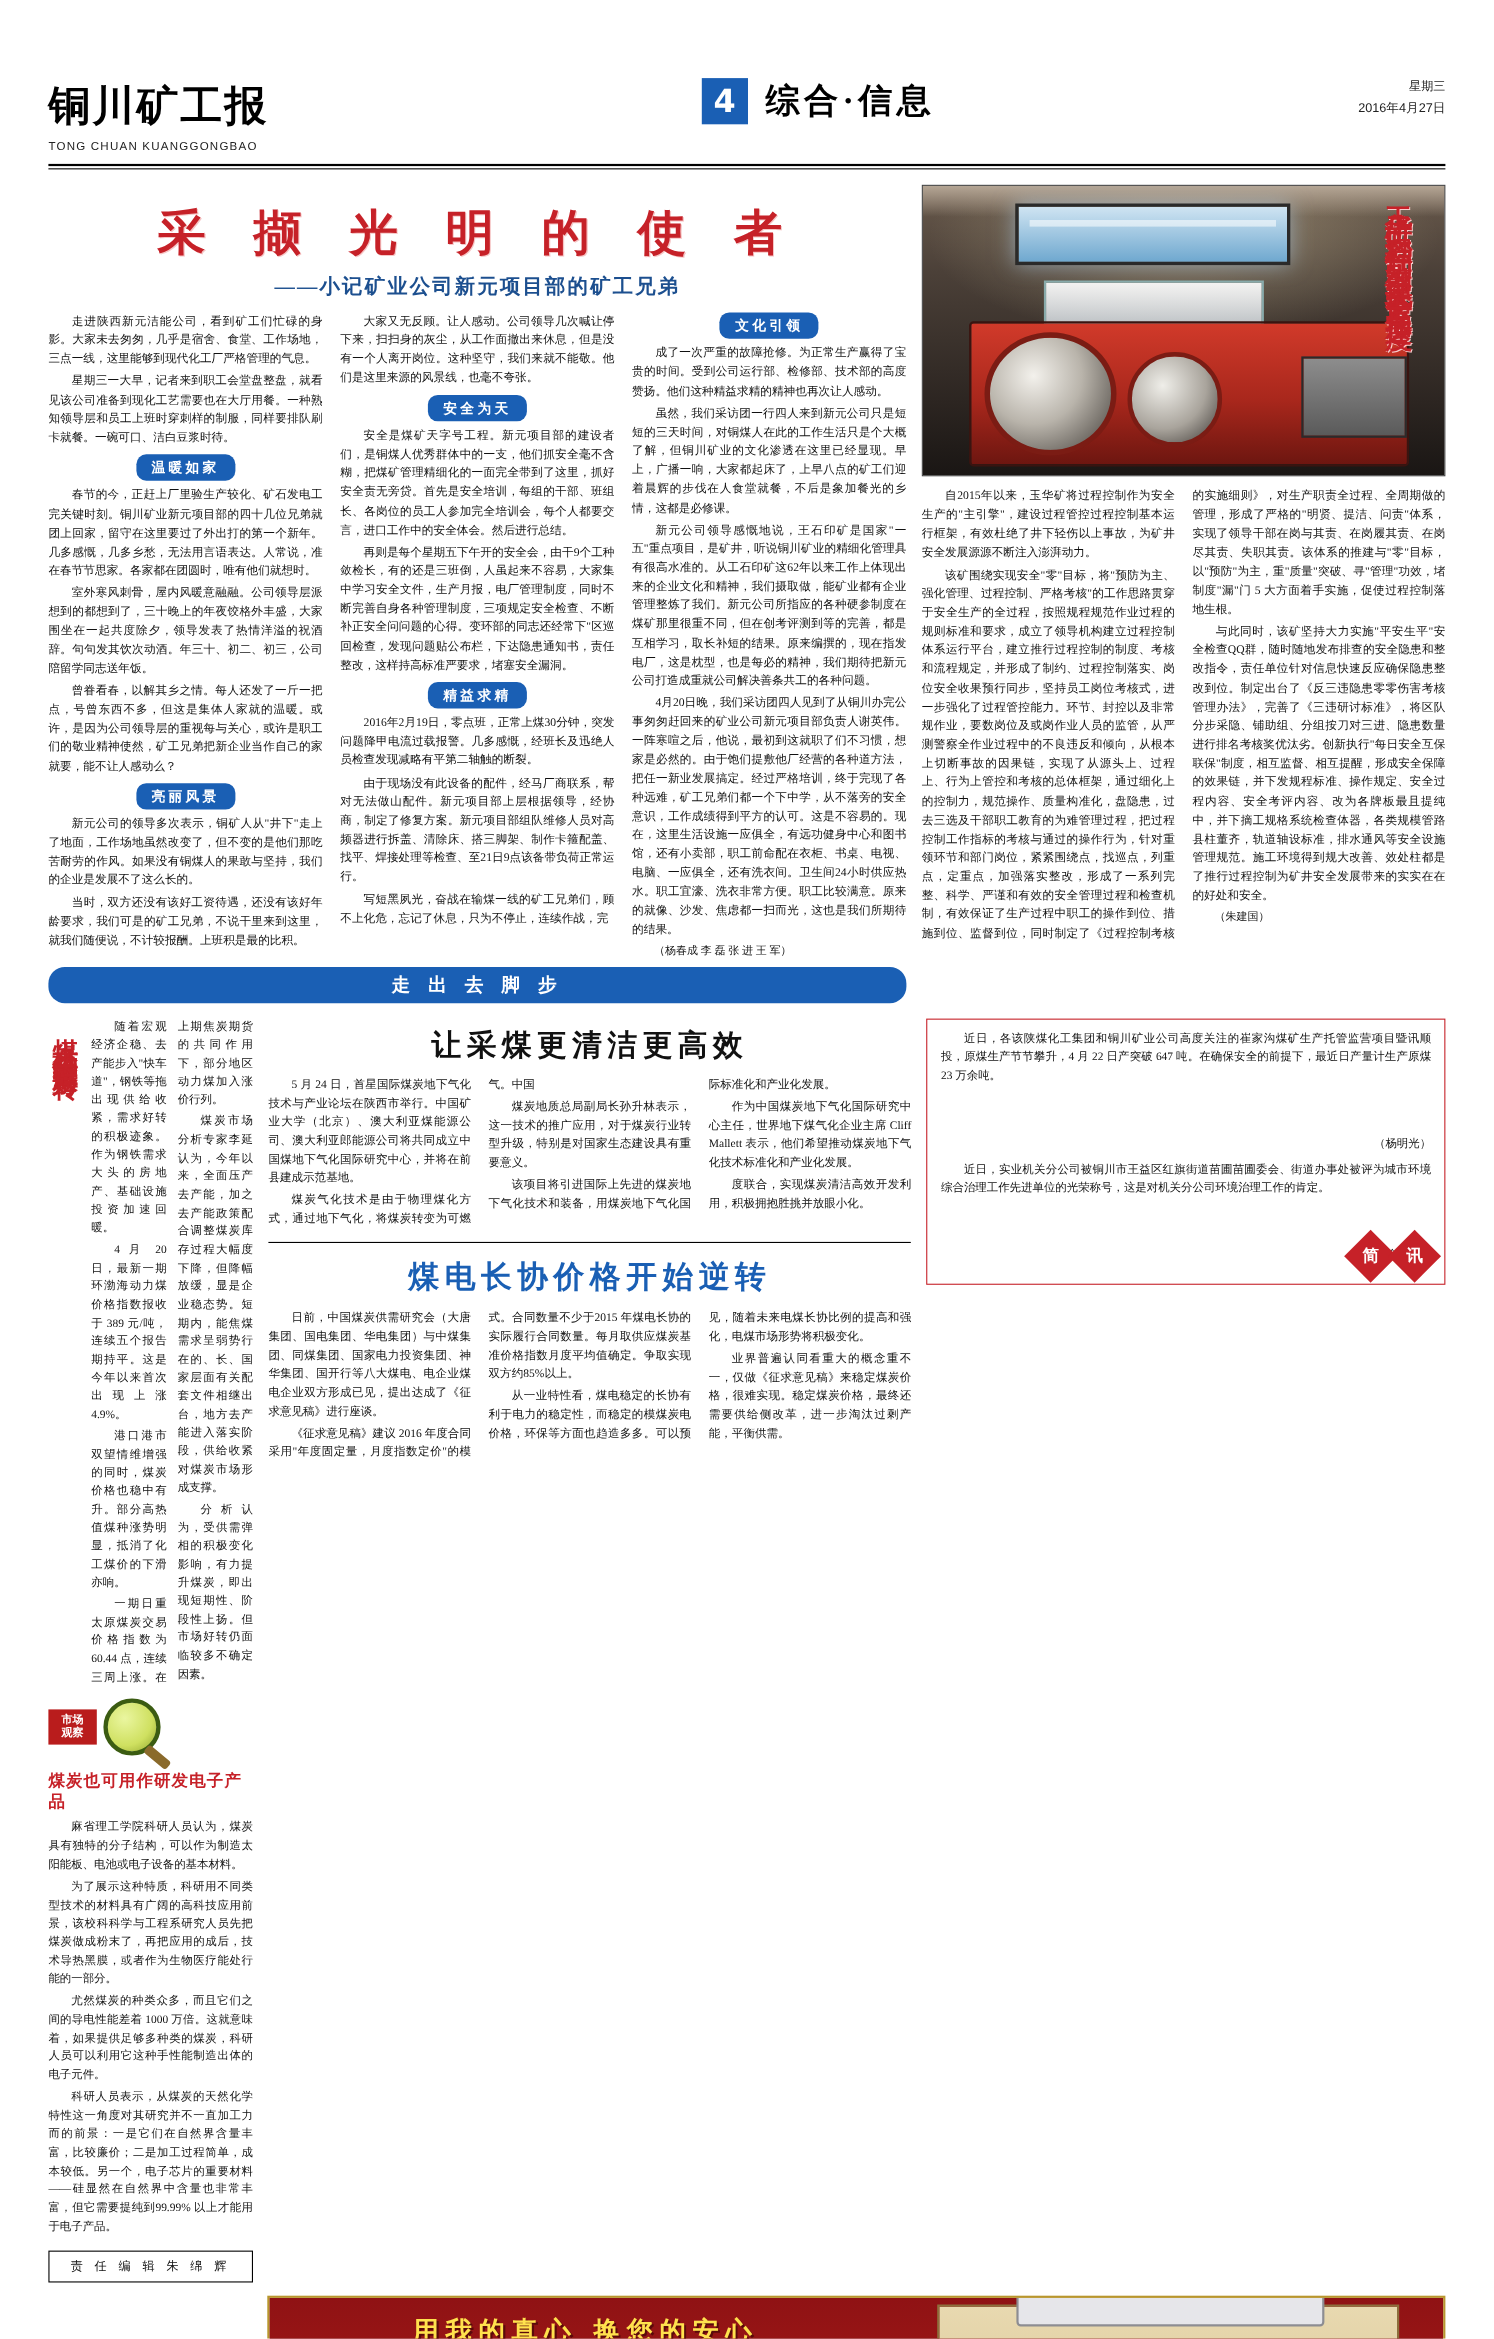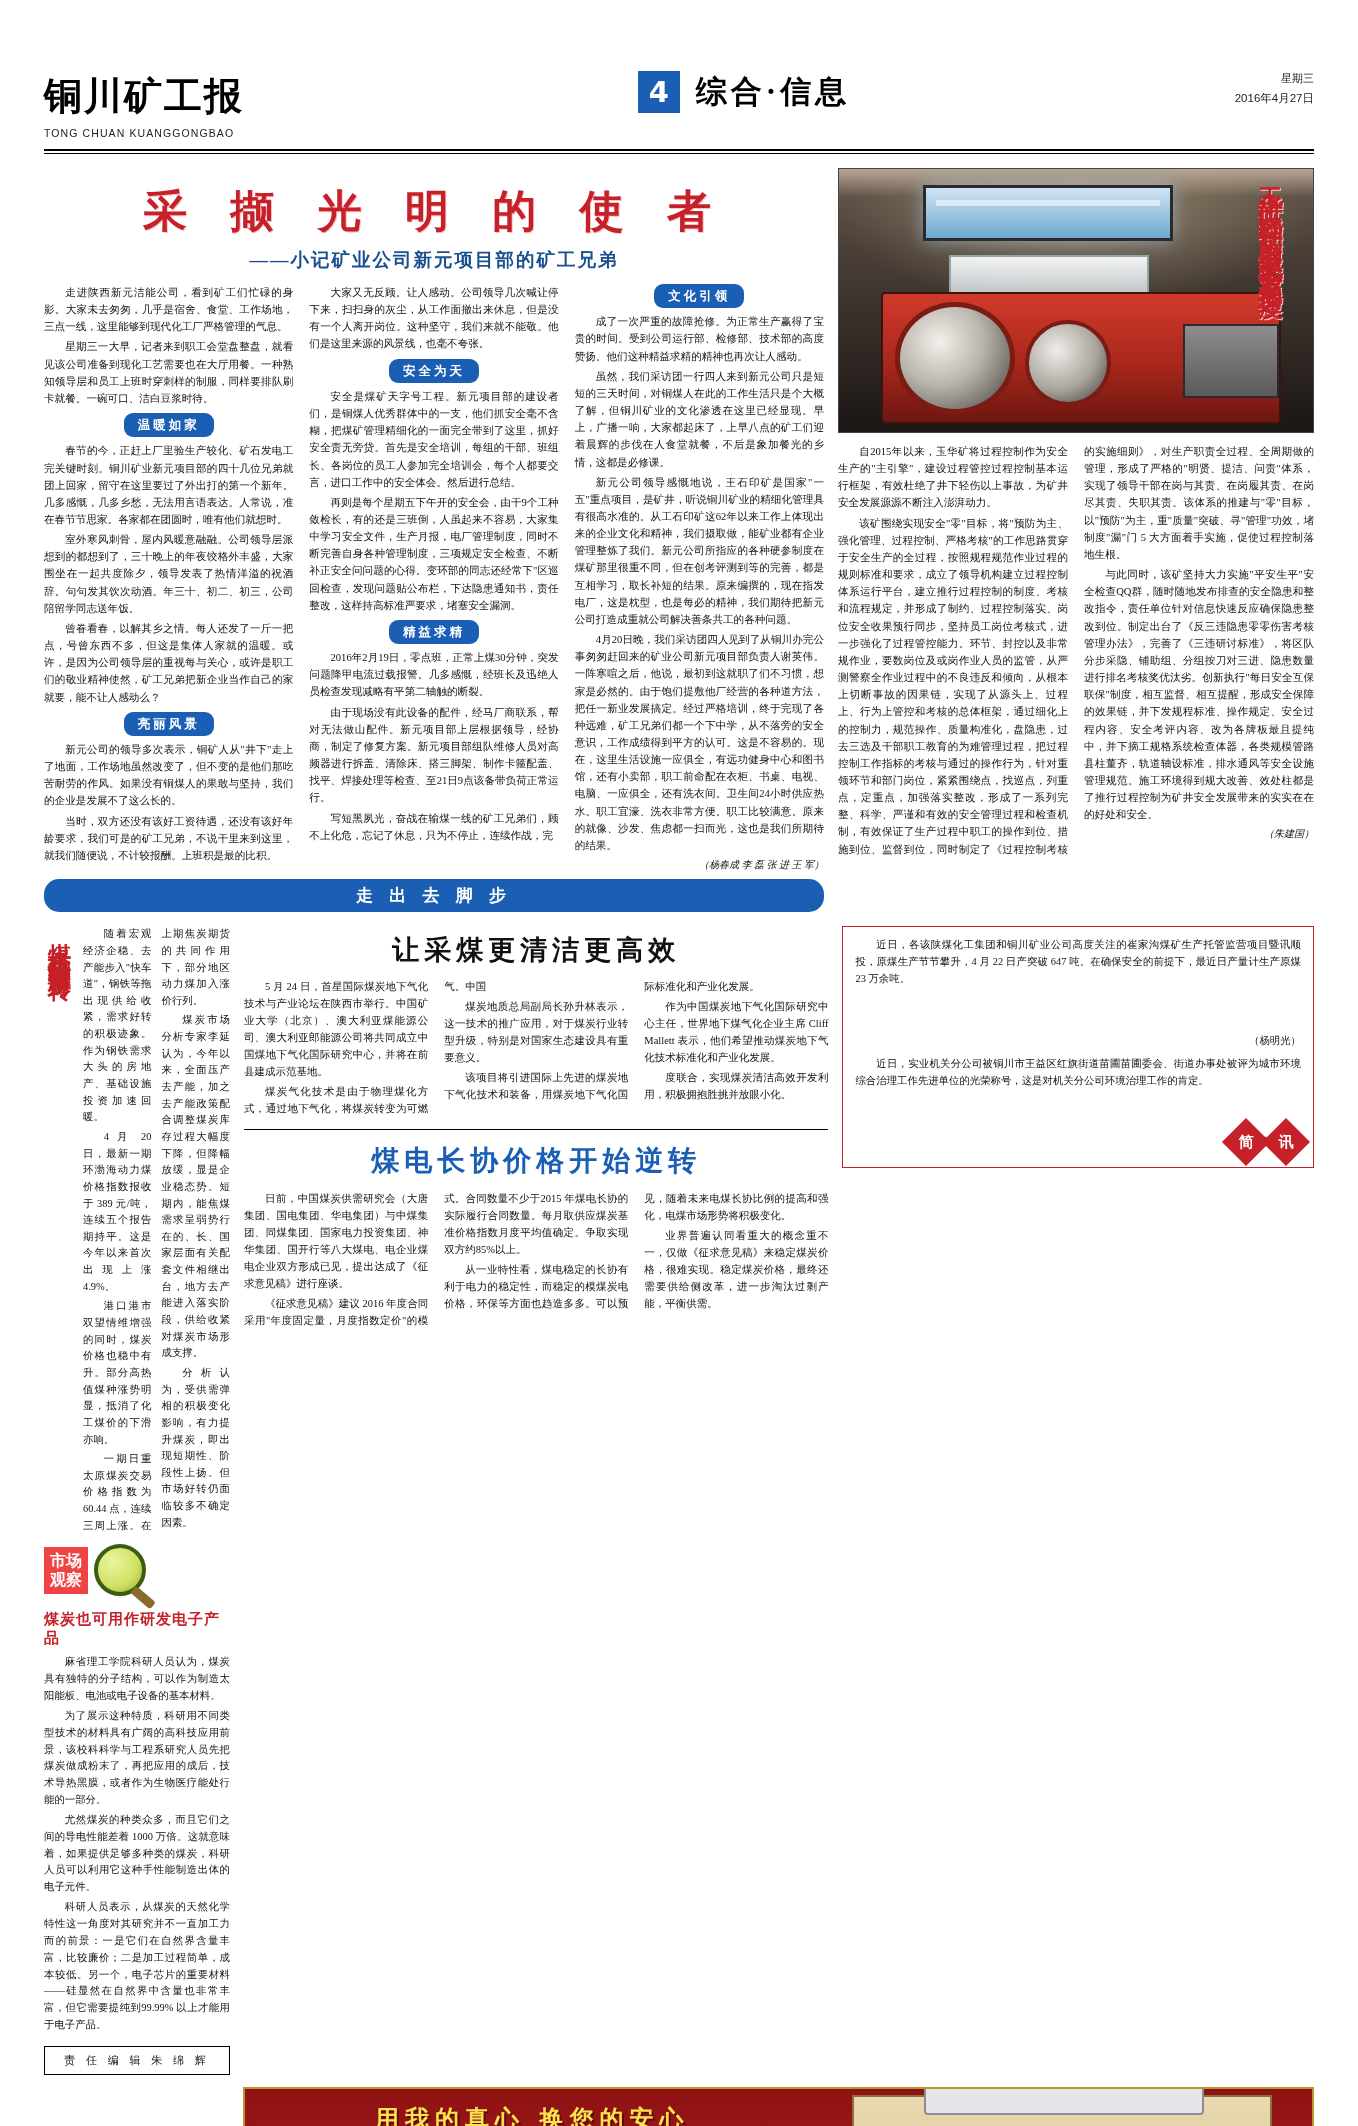--- a/index.html
+++ b/index.html
@@ -45,21 +45,21 @@
   .subhead { text-align:center; font-size:18.5px; color:#1c4f8f; letter-spacing:2px;
     padding-bottom:12px; font-weight:bold; }
 
   .artcols { column-count:3; column-gap:16px; column-rule:none; font-size:10.6px;
     line-height:1.62; text-align:justify; }
   .artcols p { margin:0 0 3px 0; text-indent:2em; }
   .seg-title { text-align:center; margin:6px 0 5px 0; }
   .seg-title span { display:inline-block; background:#1a5fb4; color:#fff;
     font-size:12.5px; font-weight:bold; padding:2px 14px; letter-spacing:3px;
     border-radius:9px; }
-  .sig { text-align:right; font-size:10px; margin-top:4px;font-style:italic; }
+  .sig { text-align:left; font-size:10px; margin-top:4px; }
 
   .gochu { margin-top:6px; background:#1a5fb4; color:#fff; text-align:center;
     font-size:17px; font-weight:bold; letter-spacing:6px; padding:5px 0; border-radius:15px; }
 
   
   .photo {
     width:476px; height:265px; position:relative; overflow:hidden;
     background:linear-gradient(170deg,#5d5147 0%,#3a322c 40%,#241e1a 100%);
     border:1px solid #444;
   }
@@ -105,21 +105,21 @@
   .mz-right { width:476px; }
 
   .vhead-red { writing-mode:vertical-rl; font-size:23px; font-weight:bold; color:#c62128;
     letter-spacing:3px; height:392px; }
   .mz-left-body { display:flex; gap:8px; }
   .mz-left-text { font-size:10.4px; line-height:1.6; text-align:justify; flex:1;
     column-count:2; column-gap:10px;}
   .mz-left-text p { margin:0 0 3px 0; text-indent:2em; }
 
   .badge-mk { margin-top:10px; display:flex; align-items:center; gap:6px; }
-  .badge-mk .sq { background:#ef4444; color:#fff; font-size:16px; font-weight:bold;
+  .badge-mk .sq { background:#b91c1c; color:#fff; font-size:10px; font-weight:bold;
     padding:4px 6px; line-height:1.2; width:44px; text-align:center; }
   .magnifier { width:52px; height:52px; border-radius:50%;
     background:radial-gradient(circle at 35% 32%, #eaf6a0, #cfe060 60%, #8fa32b);
     border:4px solid #3b5c12; position:relative; }
   .magnifier::after { content:""; position:absolute; right:-14px; bottom:-10px; width:26px; height:9px;
     background:#8a6a2b; transform:rotate(40deg); border-radius:3px; }
 
   .mk-title2 { color:#c62128; font-size:15px; font-weight:bold; margin:14px 0 6px 0;
     letter-spacing:1px; }
   .mk-body { font-size:10.4px; line-height:1.62; text-align:justify; }

